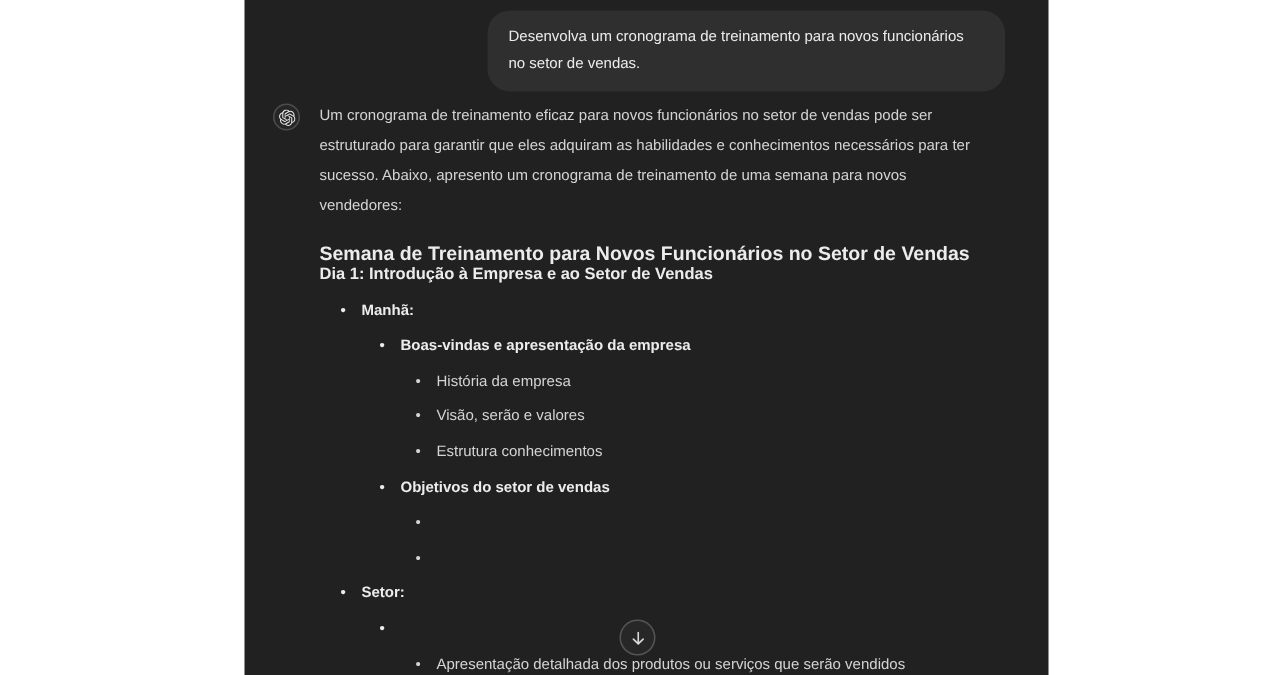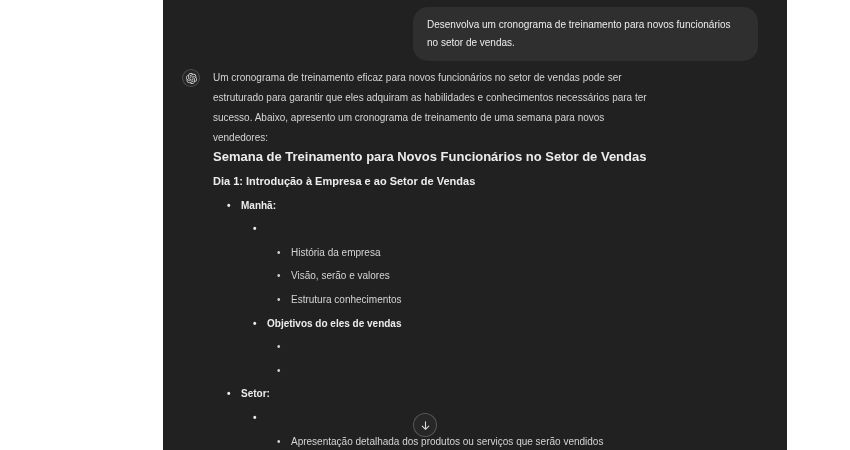--- a/index.html
+++ b/index.html
@@ -4,43 +4,43 @@
 <style>
   :root{
     --page-bg:#ffffff; --panel-bg:#212121; --bubble-bg:#2f2f2f;
     --body-text:#d4d4d4; --heading-text:#ececec; --avatar-fg:#e3e3e3;
   }
   *{box-sizing:border-box;margin:0;padding:0;}
   html,body{width:850px;height:450px;}
   body{font-family:"Liberation Sans",sans-serif;background:var(--page-bg);}
   .page{position:relative;width:850px;height:450px;background:var(--page-bg);overflow:hidden;}
   .chat-panel{
-    position:absolute;left:163px;top:0;width:624px;height:450px;
+    position:absolute;left:163px;top:0;width:536px;height:450px;
     background:var(--panel-bg);overflow:hidden;padding-left:32px;
   }
   
   .user-bubble{
     position:absolute;top:7px;right:29px;max-width:345px;
     background:var(--bubble-bg);color:var(--heading-text);
     border-radius:15px;padding:9px 14px;
     font-size:10px;line-height:18px;
   }
   
   .avatar{
     position:absolute;left:19px;top:69px;width:18px;height:18px;border-radius:50%;
     border:1px solid rgba(255,255,255,0.18);background:#262626;
     display:flex;align-items:center;justify-content:center;
   }
   .avatar svg{width:11px;height:11px;fill:var(--avatar-fg);}
   .assistant-content{
     position:absolute;left:50px;top:68px;width:445px;color:var(--body-text);
   }
   .intro{font-size:10px;line-height:20px;color:var(--body-text);}
-  .md-h1{font-size:13px;line-height:17px;font-weight:bold;color:var(--heading-text);}
-  .md-h3{font-size:11px;line-height:13px;font-weight:bold;color:var(--heading-text);margin-top:10px;}
+  .md-h1{font-size:13px;line-height:17px;font-weight:bold;color:var(--heading-text);margin-top:12px;}
+  .md-h3{font-size:11px;line-height:13px;font-weight:bold;color:var(--heading-text);}
   
   .li{display:flex;margin-top:10.6px;font-size:10px;line-height:13px;color:var(--body-text);}
   .li .bullet{width:14px;flex:0 0 14px;text-align:left;font-size:10px;}
   .li.level1{padding-left:14px;}
   .li.level2{padding-left:40px;}
   .li.level3{padding-left:64px;}
   .li.bold{font-weight:bold;color:var(--heading-text);}
   
   .scroll-btn{
     position:absolute;left:250px;top:413px;width:24px;height:24px;border-radius:50%;
@@ -72,36 +72,37 @@
       <p class="intro">Um cronograma de treinamento eficaz para novos funcionários no setor de vendas pode ser estruturado para garantir que eles adquiram as habilidades e conhecimentos necessários para ter sucesso. Abaixo, apresento um cronograma de treinamento de uma semana para novos vendedores:</p>
       <div class="md-h1">Semana de Treinamento para Novos Funcionários no Setor de Vendas</div>
       <div class="md-h3">Dia 1: Introdução à Empresa e ao Setor de Vendas</div>
       <div id="list-root">
           <div class="li level1 bold">
             <span class="bullet">•</span>
             <span class="li-text">Manhã:</span>
           </div>
           <div class="li level2 bold">
             <span class="bullet">•</span>
+            <span class="li-text">Boas-vindas e apresentação da empresa</span>
           </div>
           <div class="li level3">
             <span class="bullet">•</span>
             <span class="li-text">História da empresa</span>
           </div>
           <div class="li level3">
             <span class="bullet">•</span>
             <span class="li-text">Visão, serão e valores</span>
           </div>
           <div class="li level3">
             <span class="bullet">•</span>
             <span class="li-text">Estrutura conhecimentos</span>
           </div>
           <div class="li level2 bold">
             <span class="bullet">•</span>
-            <span class="li-text">Objetivos do eles de vendas</span>
+            <span class="li-text">Objetivos do setor de vendas</span>
           </div>
           <div class="li level3">
             <span class="bullet">•</span>
           </div>
           <div class="li level3">
             <span class="bullet">•</span>
           </div>
           <div class="li level1 bold">
             <span class="bullet">•</span>
             <span class="li-text">Setor:</span>

